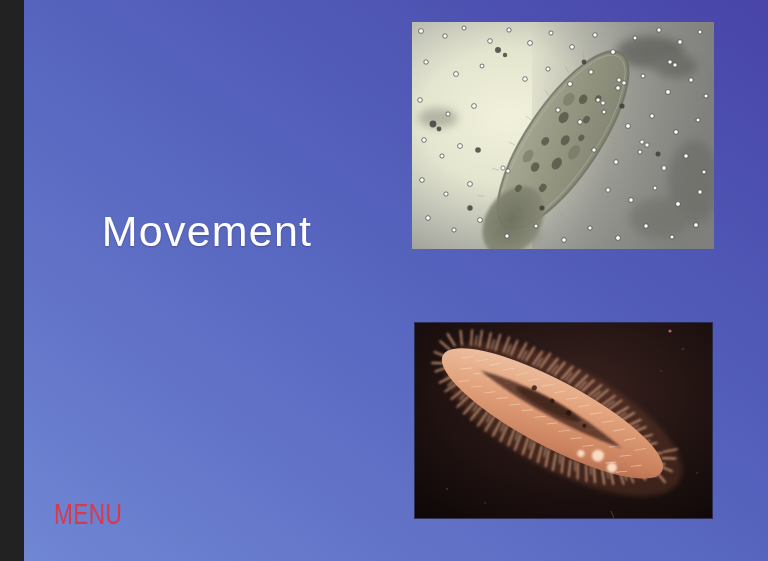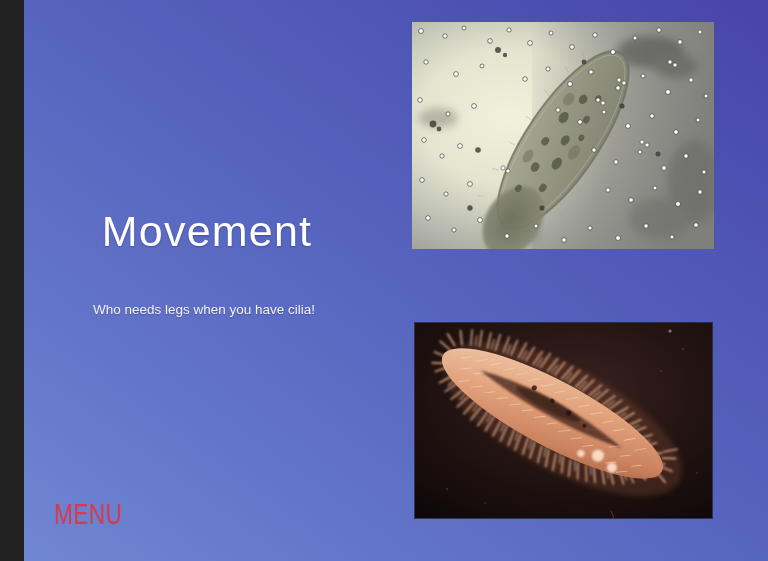--- a/index.html
+++ b/index.html
@@ -87,21 +87,20 @@
   }
   .photo svg { display: block; width: 100%; height: 100%; }
 </style>
 </head>
 <body>
 
 <div id="slide">
 
   <div class="text-col">
     <h1 class="slide-title">Movement</h1>
-    <p class="slide-sub">Who needs legs when you have cilia!</p>
   </div>
 
   <div class="menu-link">MENU</div>
 
   <div class="photo" id="photo-top">
     <svg viewBox="0 0 302 227" preserveAspectRatio="none">
       <defs>
         <radialGradient id="lightField" cx="32%" cy="42%" r="78%">
           <stop offset="0%" stop-color="#f2f2dc"></stop>
           <stop offset="38%" stop-color="#e4e5cf"></stop>

